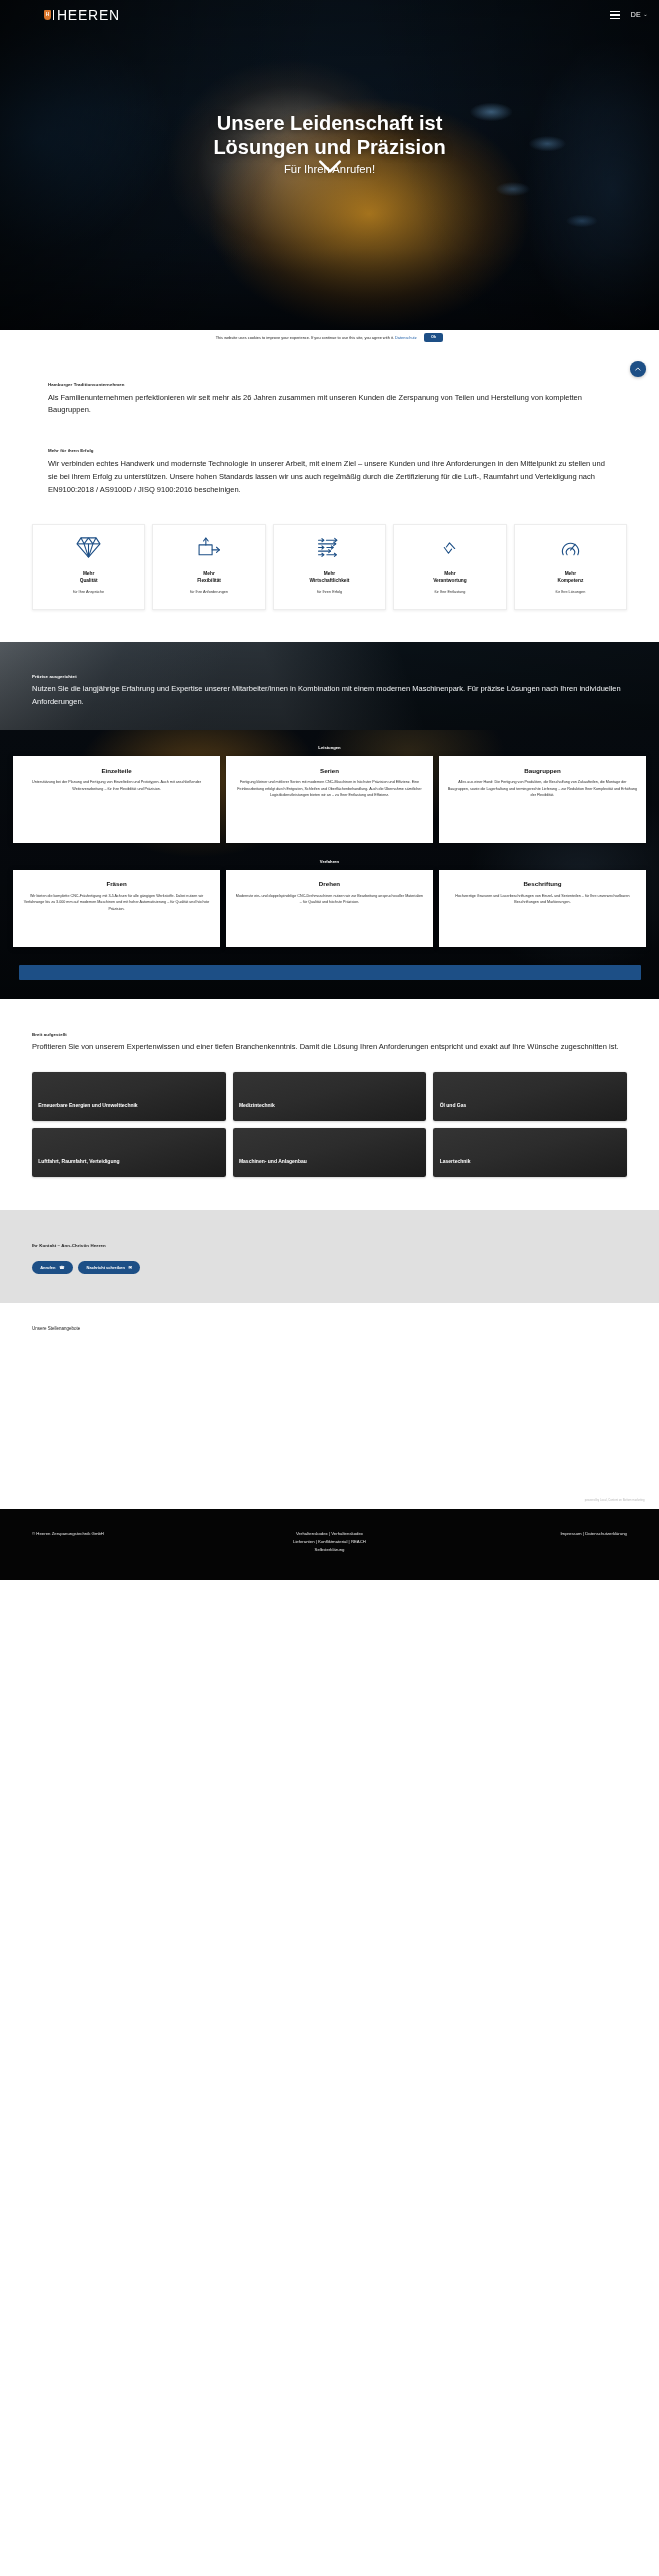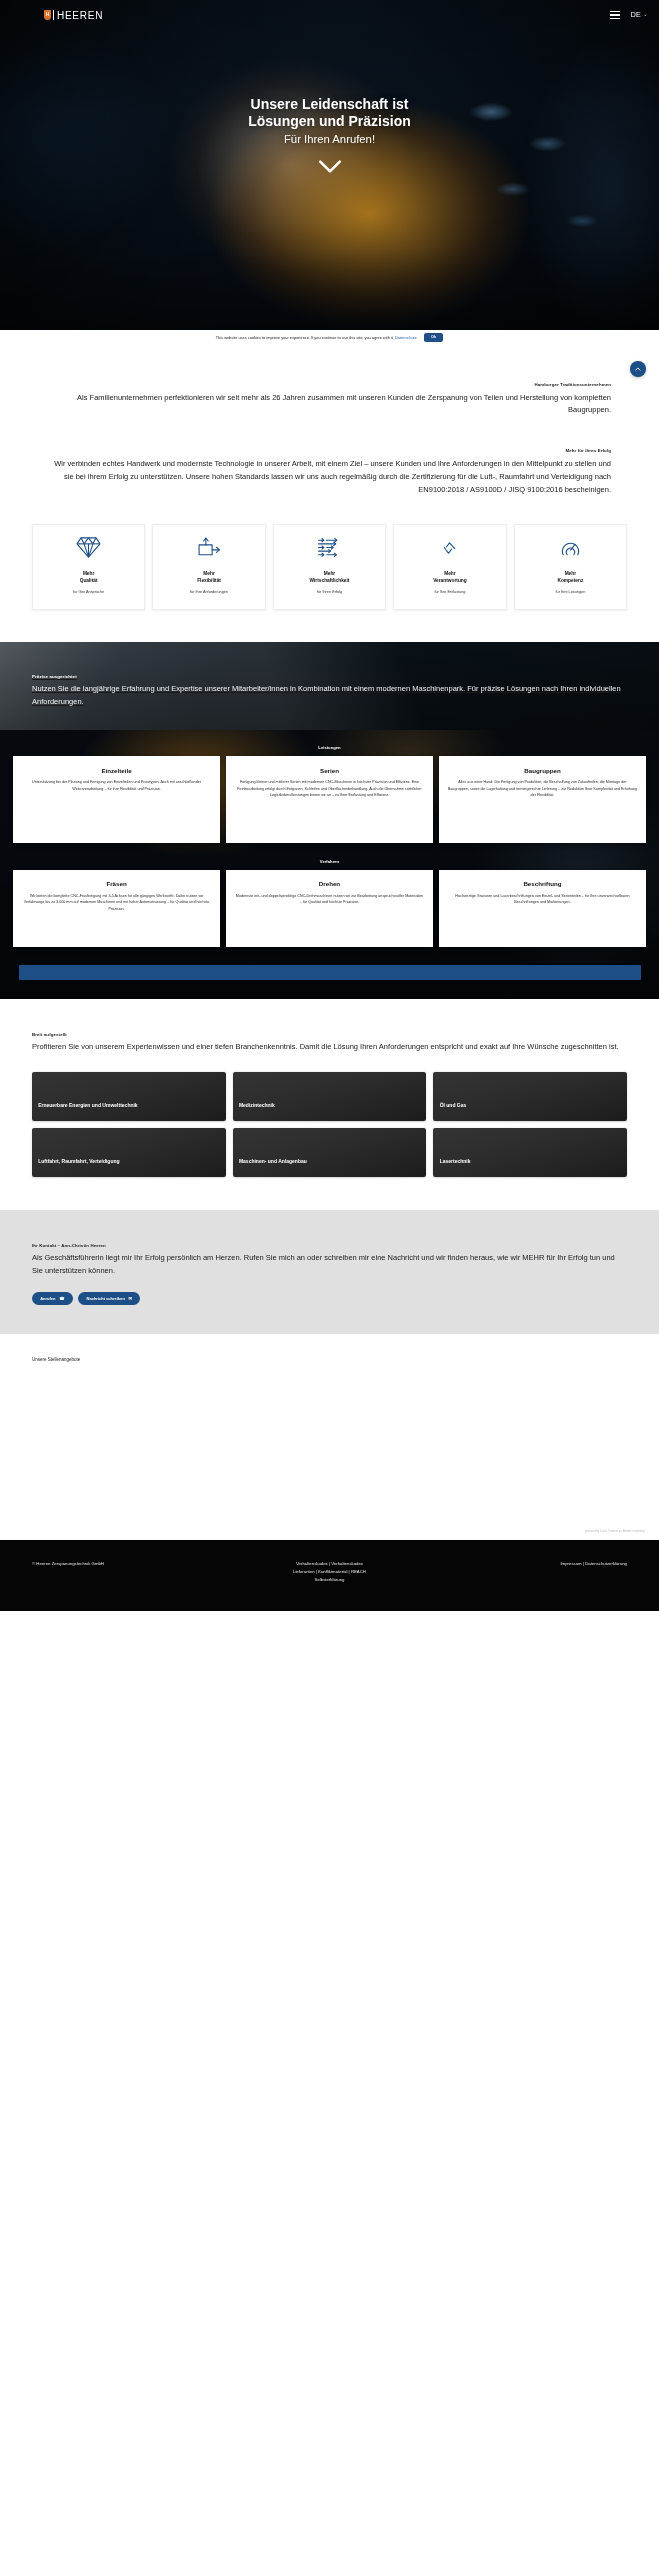--- a/index.html
+++ b/index.html
@@ -55,35 +55,36 @@
     width: 6.7px; height: 10.3px; position: relative;
     background: #d9752a;
     border-radius: 1px 1px 3.6px 3.6px;
     display: flex; align-items: center; justify-content: center;
   }
   .logo-mark span {
     font-size: 4.6px; font-weight: 700; color: #fff; line-height: 1;
   }
   .logo-bar { width: 1px; height: 9.8px; background: #fff; }
   .logo-text {
-    color: #fff; font-size: 10px; letter-spacing: 0.8px; font-weight: 400;
+    color: #fff; font-size: 14px; letter-spacing: 0.8px; font-weight: 400;
   }
   .top-right { margin-left: auto; display: flex; align-items: center; gap: 10.3px; }
   .burger { display: flex; flex-direction: column; gap: 2.1px; cursor: pointer; }
   .burger i { display: block; width: 10.3px; height: 1.3px; background: #fff; }
   .lang { color: #fff; font-size: 7px; letter-spacing: 0.3px; display: flex; align-items: center; gap: 2.6px; cursor: pointer; }
   .lang .caret { font-size: 4.6px; }
 
   .hero-copy {
     position: absolute; left: 0; right: 0; top: 96px; text-align: center; z-index: 20;
     padding: 0 62px;
   }
   .hero-copy h1 {
-    color: #fff; font-size: 14px; font-weight: 700; line-height: 1.22;
+    color: #fff; font-size: 20px; font-weight: 700; line-height: 1.22;
     text-shadow: 0 1px 7.2px rgba(0,0,0,.55);
+    margin-top: 15px;
   }
   .hero-copy h2 {
     color: #fff; font-size: 11.3px; font-weight: 400; margin-top: 3.1px;
     text-shadow: 0 1px 6.2px rgba(0,0,0,.55);
   }
   .scroll-down {
     position: absolute; left: 50%; transform: translateX(-50%); top: 160px;
     z-index: 20; cursor: pointer;
   }
   .scroll-down svg { display: block; }
@@ -107,21 +108,21 @@
     position: absolute; right: 13.4px; top: 361px; z-index: 60;
     width: 15.5px; height: 15.5px; border-radius: 50%;
     background: #1d4f86; color: #fff;
     display: flex; align-items: center; justify-content: center;
     font-size: 5.7px; cursor: pointer;
     box-shadow: 0 1px 3.1px rgba(0,0,0,.25);
   }
 
   
   .section-white { background: #fff; }
-  .pad { padding: 0 48px; text-align: right; }
+  .pad { padding: 0 48px; }
   .eyebrow {
     font-size: 4.4px; font-weight: 700; color: #1a1a1a; letter-spacing: 0.1px;
     margin-bottom: 4.6px;
   }
   .lead {
     font-size: 7.5px; line-height: 1.72; color: #1a1a1a; font-weight: 400;
   }
   .block-a { padding-top: 37px; }
   .block-b { padding-top: 31px; }
 
@@ -145,21 +146,20 @@
   }
   .value-sub {
     font-size: 3.8px; color: #333; text-align: center; margin-top: 4.6px; line-height: 1.5;
   }
 
   
   .precision {
     position: relative; overflow: hidden;
     padding: 32px 32px 20.6px;
     background: #0e1a24;
-    text-decoration: underline;
   }
   .precision-bg { position: absolute; inset: 0; }
   .precision-bg.top {
     background:
       linear-gradient(118deg, rgba(210,216,222,.45) 0%, rgba(120,132,145,.22) 18%, rgba(0,0,0,0) 34%),
       linear-gradient(72deg, rgba(185,195,205,.30) 42%, rgba(0,0,0,0) 62%),
       linear-gradient(150deg, #16242f 0%, #101c26 40%, #0b141c 100%);
   }
   .precision-bg.mid {
     background:
@@ -505,21 +505,20 @@
           <span>Maschinen- und Anlagenbau</span>
         </div>
       <div class="branche-tile">
           <span>Lasertechnik</span>
         </div>
     </div>
   </section>
 
   <section class="kontakt">
     <div class="eyebrow">Ihr Kontakt – Ann-Christin Heeren</div>
-    <p class="lead">Als Geschäftsführerin liegt mir Ihr Erfolg persönlich am Herzen. Rufen Sie mich an oder schreiben mir eine Nachricht und wir finden heraus, wie wir MEHR für Ihr Erfolg tun und Sie unterstützen können.</p>
     <div class="kontakt-btns">
       <button class="btn">
         <span>Anrufen</span>
         <span class="gl">☎</span>
       </button>
       <button class="btn">
         <span>Nachricht schreiben</span>
         <span class="gl">✉</span>
       </button>
     </div>

